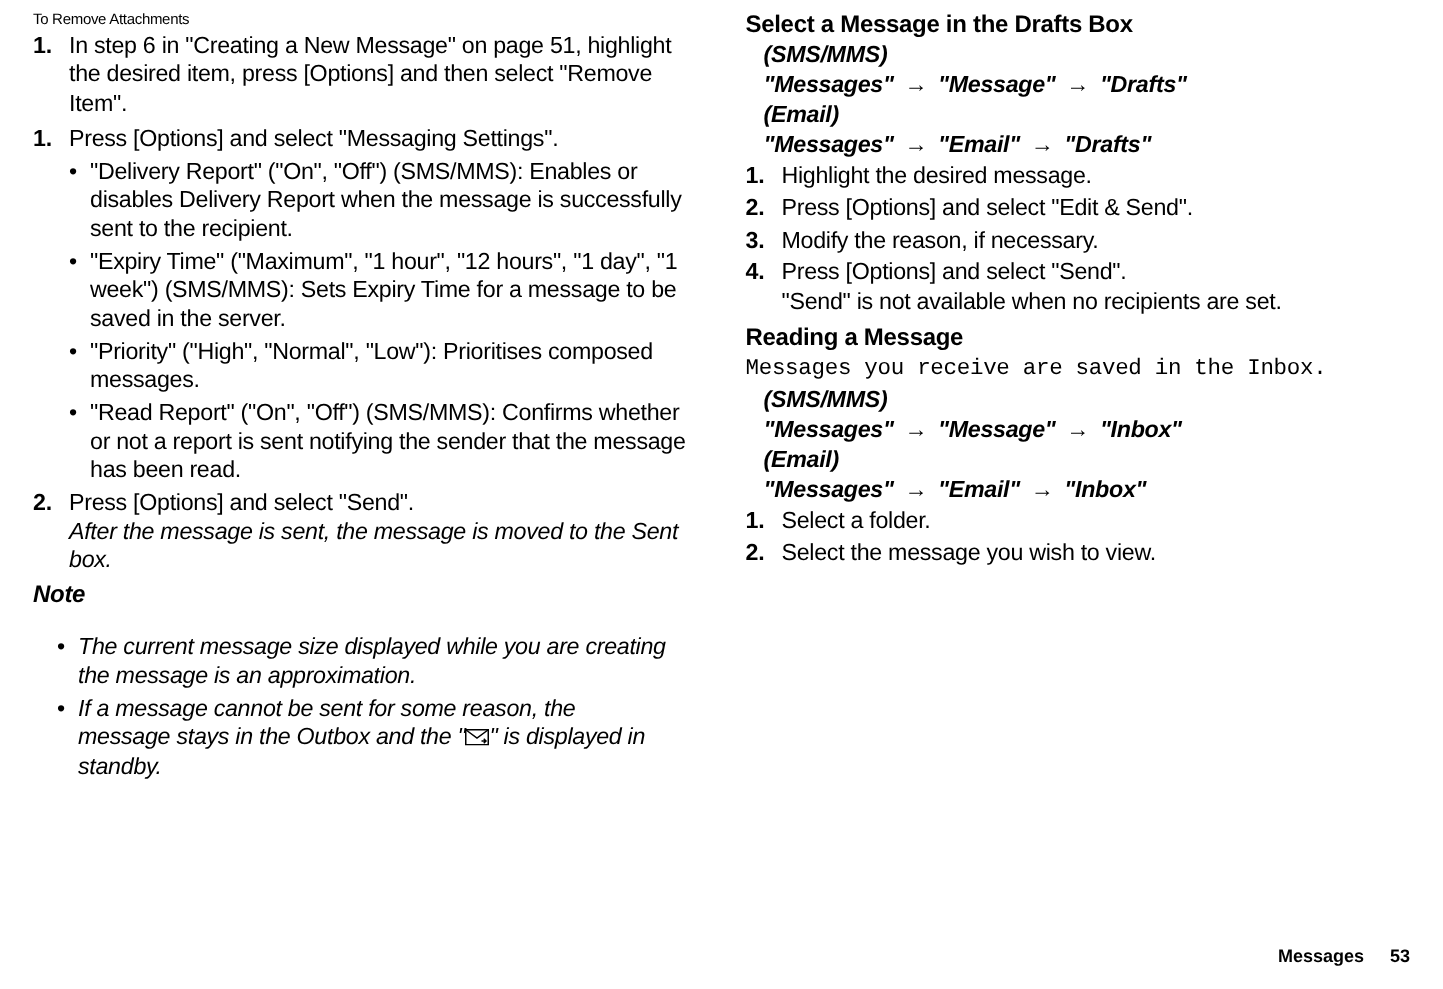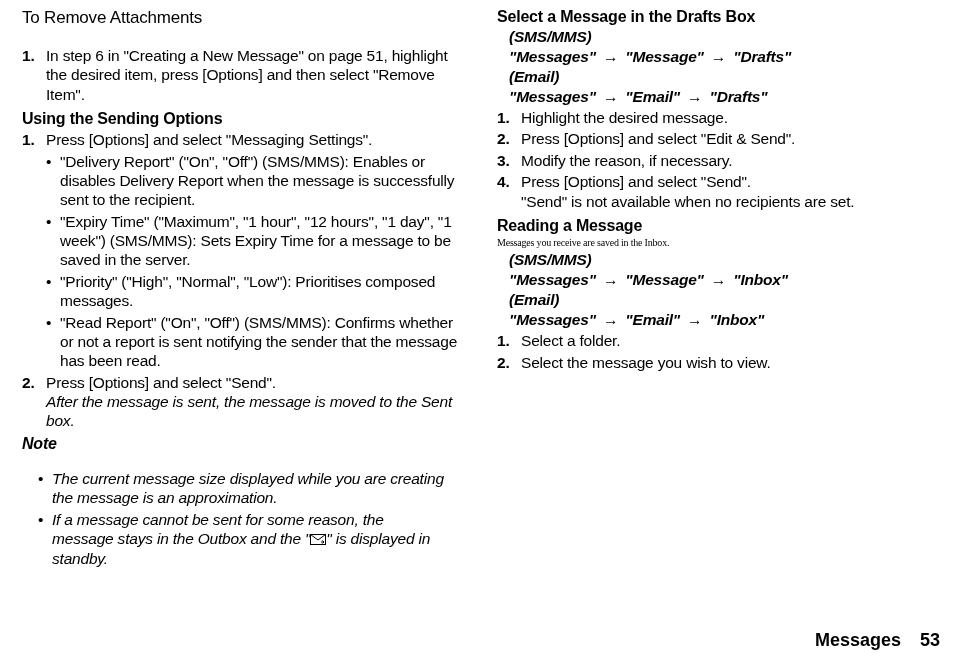--- a/index.html
+++ b/index.html
@@ -20,30 +20,30 @@
   }
   .col {
     width: 50%;
     box-sizing: border-box;
   }
   .col-left { padding-right: 16px; }
   .col-right { padding-left: 16px; }
   .footer {
     text-align: right;
     padding-right: 22px;
-    font-size: 18px;
+    font-size: 12px;
     font-family: Arial, Helvetica, sans-serif;
   }
   .footer .chap { font-weight: 700; margin-right: 14px; }
   .footer .num { font-weight: 700; }
   .h-sub {
     font-family: "Helvetica Neue", Arial, sans-serif;
     font-stretch: condensed;
-    font-size: 17px;
-    margin: 0 0 18px 0;
+    font-size: 10px;
+    margin: 0 0 2px 0;
     letter-spacing: -0.2px;
   }
   .h-bold {
     font-family: "Helvetica Neue", Arial, sans-serif;
     font-stretch: condensed;
     font-weight: 700;
     font-size: 16px;
     margin: 6px 0 2px 0;
     letter-spacing: -0.2px;
   }
@@ -141,43 +141,42 @@
     font-size: 15.5px;
     margin: 2px 0 2px 12px;
     letter-spacing: -0.2px;
   }
   .path .arrow {
     font-style: normal;
     font-weight: 400;
     margin: 0 3px;
   }
   .desc {
-    font-family: Liberation Serif, serif;
-    font-stretch: condensed;
-    font-size: 10px;
+    font-family: Liberation Mono, monospace;
+    font-stretch: condensed;
+    font-size: 15px;
     line-height: 1.25;
     margin: 0 0 2px 0;
     letter-spacing: -0.2px;
   }
   .icon {
     display: inline-block;
     vertical-align: -1px;
   }
 </style>
 </head>
 <body>
 
 <div class="page">
   <div class="col col-left">
     <div class="h-sub">To Remove Attachments</div>
     <ol class="steps">
       <li>In step 6 in "Creating a New Message" on page 51, highlight the desired item, press [Options] and then select "Remove Item".</li>
     </ol>
 
-    <div class="h-bold">Using the Sending Options</div>
     <ol class="steps">
       <li>
         <span>Press [Options] and select "Messaging Settings".</span>
         <ul class="bullets" style="margin-left:-24px;">
           <li>"Delivery Report" ("On", "Off") (SMS/MMS): Enables or disables Delivery Report when the message is successfully sent to the recipient.</li>
           <li>"Expiry Time" ("Maximum", "1 hour", "12 hours", "1 day", "1 week") (SMS/MMS): Sets Expiry Time for a message to be saved in the server.</li>
           <li>"Priority" ("High", "Normal", "Low"): Prioritises composed messages.</li>
           <li>"Read Report" ("On", "Off") (SMS/MMS): Confirms whether or not a report is sent notifying the sender that the message has been read.</li>
         </ul>
       </li>

